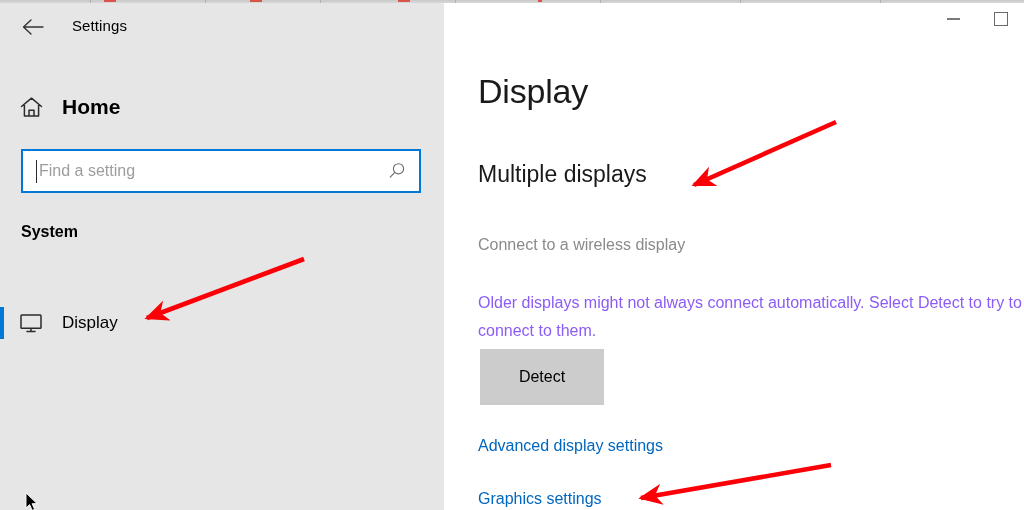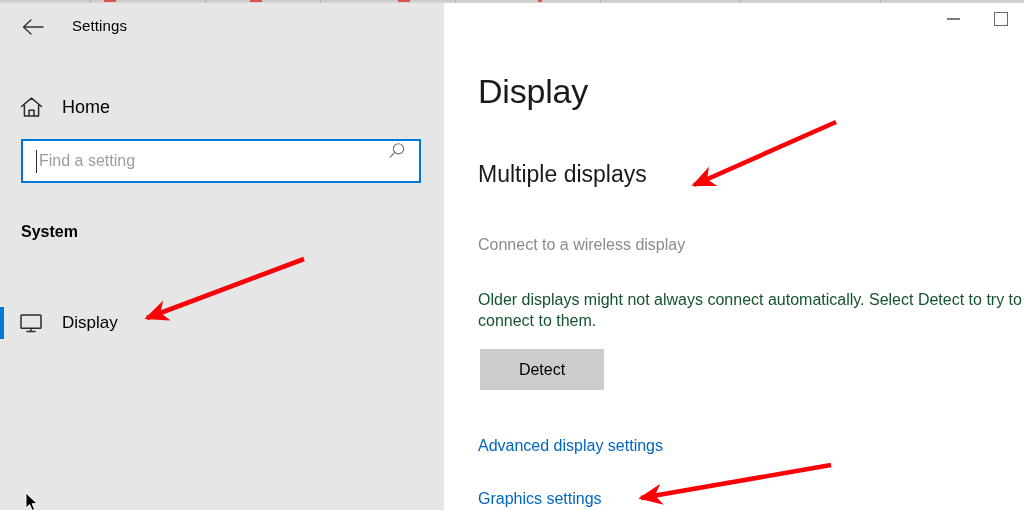--- a/index.html
+++ b/index.html
@@ -75,33 +75,34 @@
     display: flex;
     align-items: center;
   }
   .home-icon-wrap {
     width: 62px;
     display: flex;
     justify-content: center;
     align-items: center;
   }
   .home-label {
-    font-size: 18px;
-    color: #000000;
+    font-size: 21px;
+    color: #000000;
+    font-weight: bold;
   }
 
   .search-wrap {
     position: absolute;
-    left: 21px; top: 136px;
+    left: 21px; top: 146px;
     width: 400px; height: 44px;
     background: #ffffff;
     border: 2px solid #0078d7;
     box-sizing: border-box;
     display: flex;
-    align-items: flex-start;
+    align-items: center;
   }
   .search-caret {
     position: absolute;
     left: 13px; top: 9px;
     width: 1px; height: 23px;
     background: #2b2b2b;
   }
   .search-input {
     flex: 1;
     border: 0;
@@ -206,27 +207,27 @@
     position: absolute;
     left: 34px; top: 233px;
     font-size: 16px;
     color: #8a8a8a;
   }
   .body-text {
     position: absolute;
     left: 34px; top: 286px;
     width: 545px;
     font-size: 16px;
-    line-height: 21px;
-    color: #14532d;
+    line-height: 28px;
+    color: #8b5cf6;
   }
   .detect-btn {
     position: absolute;
     left: 36px; top: 346px;
-    width: 124px; height: 41px;
+    width: 124px; height: 56px;
     background: #cccccc;
     border: 0;
     font-family: "Liberation Sans", sans-serif;
     font-size: 16px;
     color: #000000;
     cursor: pointer;
     padding: 11px;
   }
   .link {
     position: absolute;

